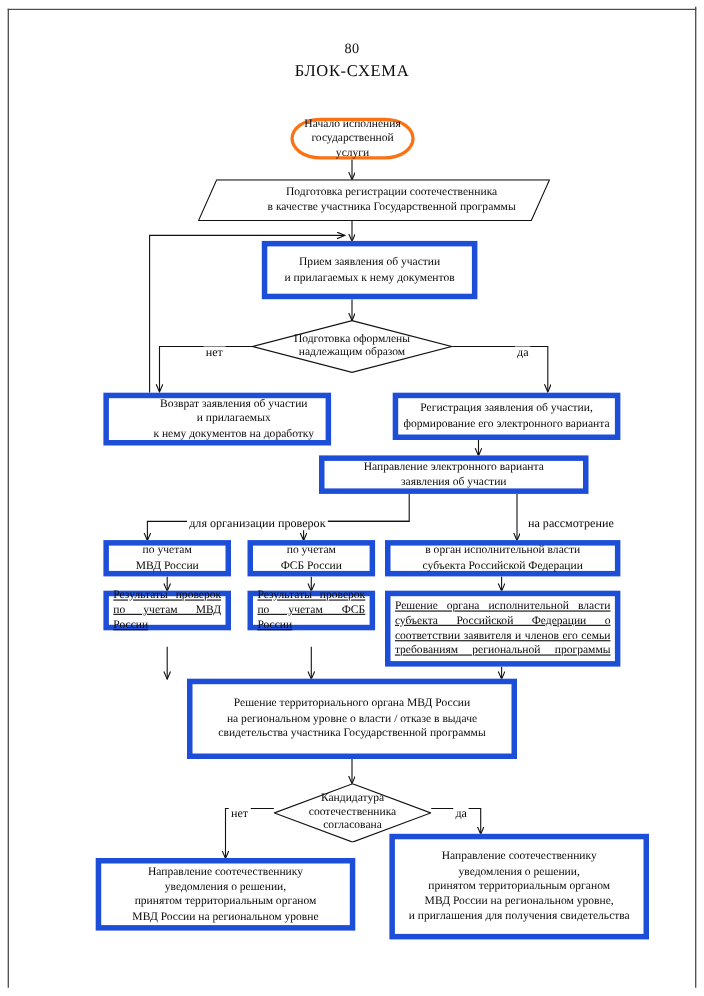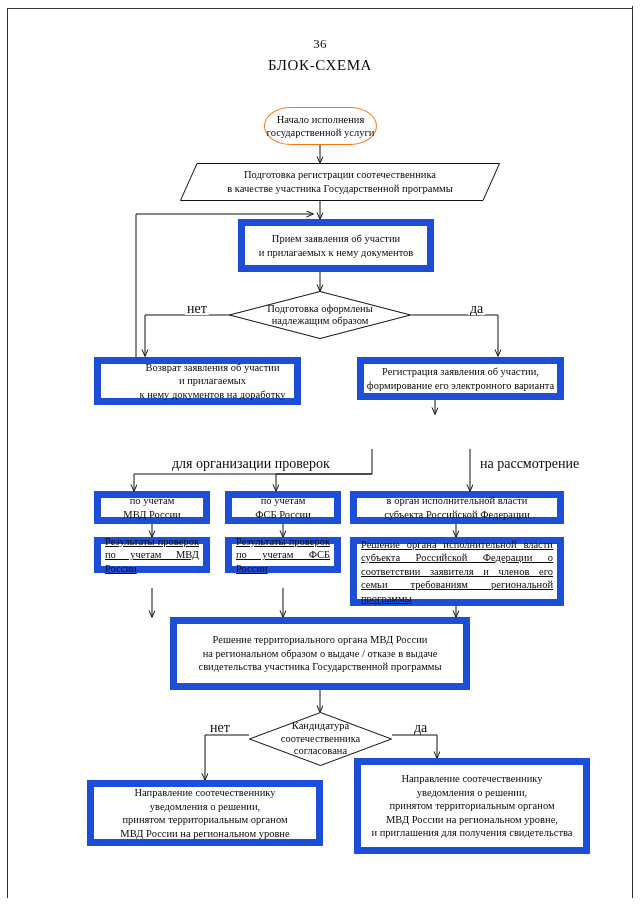--- a/index.html
+++ b/index.html
@@ -30,28 +30,28 @@
     font-size:15px;
   }
 
   
   .node{
     position:absolute;box-sizing:border-box;
     display:flex;flex-direction:column;align-items:center;justify-content:center;
     text-align:center;font-size:10.5px;line-height:13.5px;
     background:#fff;
   }
-  .box{border:7px solid #1d4ed8;}
-  .oval{border:1px solid #f97316;border-radius:34px/24px;}
+  .box{border:5px solid #1d4ed8;}
+  .oval{border:3px solid #f97316;border-radius:34px/24px;}
 
   
   .paraWrap{position:absolute;}
   .paraWrap svg{position:absolute;left:0;top:0;}
   .paraWrap .ptext{
-    position:absolute;left:0;top:0;width:100%;height:100%;
+    position:absolute;left:16px;top:0;width:100%;height:100%;
     display:flex;flex-direction:column;align-items:center;justify-content:center;
     text-align:center;font-size:10.5px;line-height:14px;
   }
 
   
   .diaWrap{position:absolute;}
   .diaWrap svg{position:absolute;left:0;top:0;}
   .diaWrap .dtext{
     position:absolute;left:0;top:0;width:100%;height:100%;
     display:flex;flex-direction:column;align-items:center;justify-content:center;
@@ -59,35 +59,35 @@
   }
 
   .just{
     text-align:justify;text-align-last:justify;
     font-size:10.5px;line-height:13.5px;
     padding:2px 4px 2px 4px;box-sizing:border-box;width:100%;text-decoration:underline;
   }
   .just.lastleft{text-align-last:left;}
 
   .lbl{
-    position:absolute;font-size:14px;line-height:12px;background:#fff;
-    padding:0 2px;white-space:nowrap;
+    position:absolute;font-size:11px;line-height:12px;background:#fff;
+    padding:0 2px;white-space:nowrap;margin-top:12px;
   }
   .svglayer{position:absolute;left:0;top:0;width:640px;height:905px;pointer-events:none;}
 </style>
 </head>
 <body>
 
 <div id="page">
 
   <div class="frame-left"></div>
   <div class="frame-right"></div>
   <div class="frame-top"></div>
 
-  <div class="pagenum">36</div>
+  <div class="pagenum">80</div>
   <div class="title1">БЛОК-СХЕМА</div>
 
   <svg class="svglayer" viewBox="0 0 640 905">
     <defs>
       <marker id="ah" markerWidth="8" markerHeight="8" refX="6.6" refY="3" orient="auto">
         <path d="M0,0 L7,3 L0,6" fill="none" stroke="#111" stroke-width="1"></path>
       </marker>
     </defs>
     <g stroke="#111" stroke-width="1" fill="none">
 
@@ -163,20 +163,24 @@
     <div>Возврат заявления об участии</div>
     <div>и прилагаемых</div>
     <div>к нему документов на доработку</div>
   </div>
 
   <div class="node box" style="left:357px;top:357px;width:207px;height:43px;">
     <div>Регистрация заявления об участии,</div>
     <div>формирование его электронного варианта</div>
   </div>
 
+  <div class="node box" style="left:290px;top:414px;width:245px;height:35px;">
+    <div>Направление электронного варианта</div>
+    <div>заявления об участии</div>
+  </div>
 
   <div class="lbl" style="left:170px;top:458px;">для организации проверок</div>
   <div class="lbl" style="left:478px;top:458px;">на рассмотрение</div>
 
   <div class="node box" style="left:94px;top:491px;width:116px;height:33px;">
     <div>по учетам</div>
     <div>МВД России</div>
   </div>
 
   <div class="node box" style="left:225px;top:491px;width:116px;height:33px;">
@@ -196,21 +200,21 @@
   <div class="node box" style="left:225px;top:537px;width:116px;height:36px;">
     <div class="just lastleft">Результаты проверок по учетам ФСБ России</div>
   </div>
 
   <div class="node box" style="left:350px;top:537px;width:214px;height:69px;">
     <div class="just">Решение органа исполнительной власти субъекта Российской Федерации о соответствии заявителя и членов его семьи требованиям региональной программы</div>
   </div>
 
   <div class="node box" style="left:170px;top:617px;width:300px;height:73px;">
     <div>Решение территориального органа МВД России</div>
-    <div>на региональном образом о выдаче / отказе в выдаче</div>
+    <div>на региональном уровне о власти / отказе в выдаче</div>
     <div>свидетельства участника Государственной программы</div>
   </div>
 
   <div class="diaWrap" style="left:249px;top:712px;width:143px;height:54px;">
     <svg width="143" height="54" viewBox="0 0 143 54">
       <polygon points="71.5,0.5 142.5,27 71.5,53.5 0.5,27" fill="#fff" stroke="#111" stroke-width="1"></polygon>
     </svg>
     <div class="dtext">
       <div>Кандидатура</div>
       <div>соотечественника</div>

